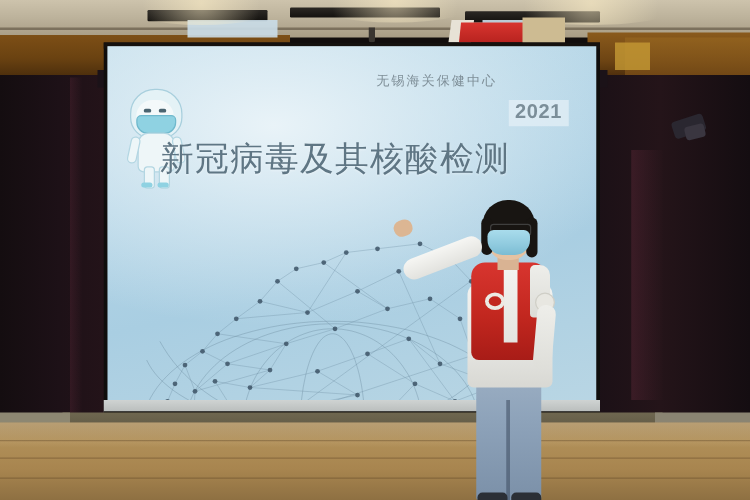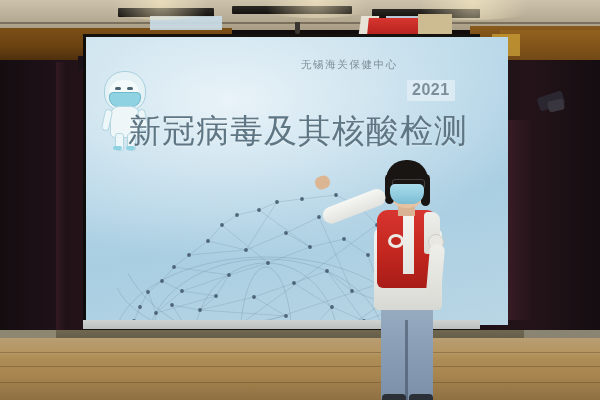--- a/index.html
+++ b/index.html
@@ -130,21 +130,20 @@
   .screen-frame{
     position:absolute;left:83px;top:34px;width:397px;height:302px;
     background:#0f0d0c;
   }
   .screen{
     position:absolute;left:86px;top:37px;width:391px;height:288px;
     background:
       radial-gradient(ellipse 120% 90% at 34% 22%, #e9f3f8 0%, rgba(233,243,248,0) 62%),
       linear-gradient(168deg,#bfdcea 0%,#b2d4e6 36%,#a9cee2 62%,#b9d6e4 100%);
     overflow:hidden;
-    padding-left:31px;
   }
   .screen-bottom-bar{
     position:absolute;left:83px;top:320px;width:397px;height:10px;
     background:linear-gradient(180deg,#cfd3d2 0%,#b8bcbb 100%);
   }
   .screen-bottom-dark{
     position:absolute;left:83px;top:329px;width:397px;height:7px;
     background:#14120f;
   }
   .screen-top-dark{
@@ -160,21 +159,21 @@
   }
   .year-badge{
     position:absolute;left:321px;top:43px;
     padding:1px 5px 2px 5px;
     background:rgba(228,240,246,.72);
     color:#7b8e99;font-size:16px;font-weight:bold;letter-spacing:.5px;
     line-height:1.1;
   }
   .slide-title{
     position:absolute;left:42px;top:72px;
-    font-size:33px;letter-spacing:1px;color:#5f7684;
+    font-size:27px;letter-spacing:1px;color:#5f7684;
     white-space:nowrap;
     text-shadow:0 1px 2px rgba(255,255,255,.45);
     text-align:right;
   }
 
   
   .toon{position:absolute;left:12px;top:34px;width:52px;height:78px;}
   .toon-hood{
     position:absolute;left:6px;top:0;width:40px;height:38px;
     background:#e4f2f6;border:1.5px solid #a8cfdd;border-radius:20px 20px 17px 17px;

